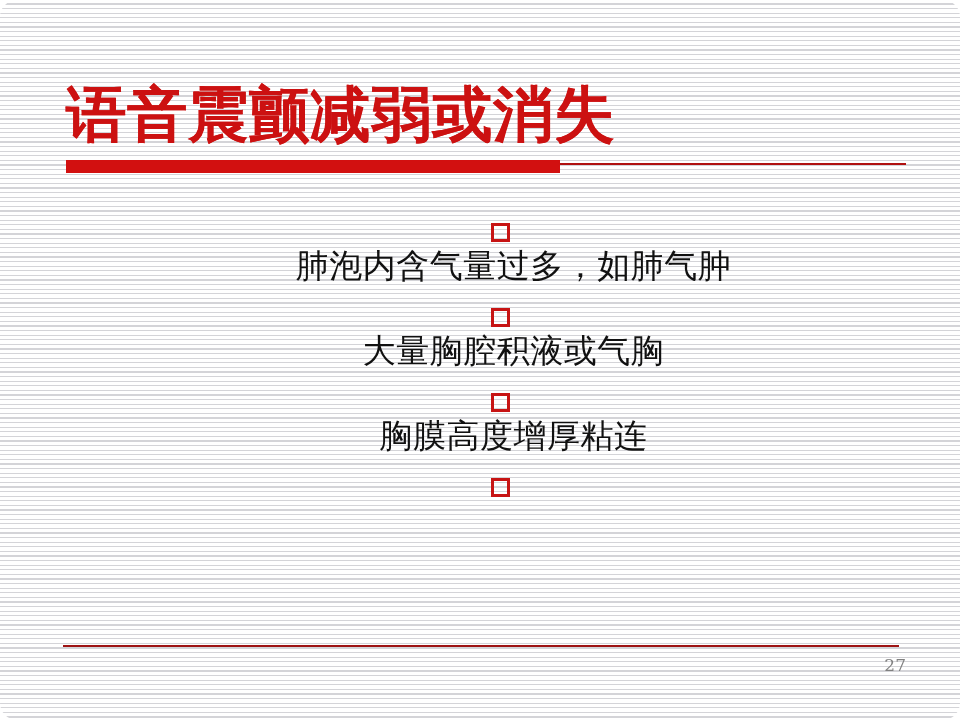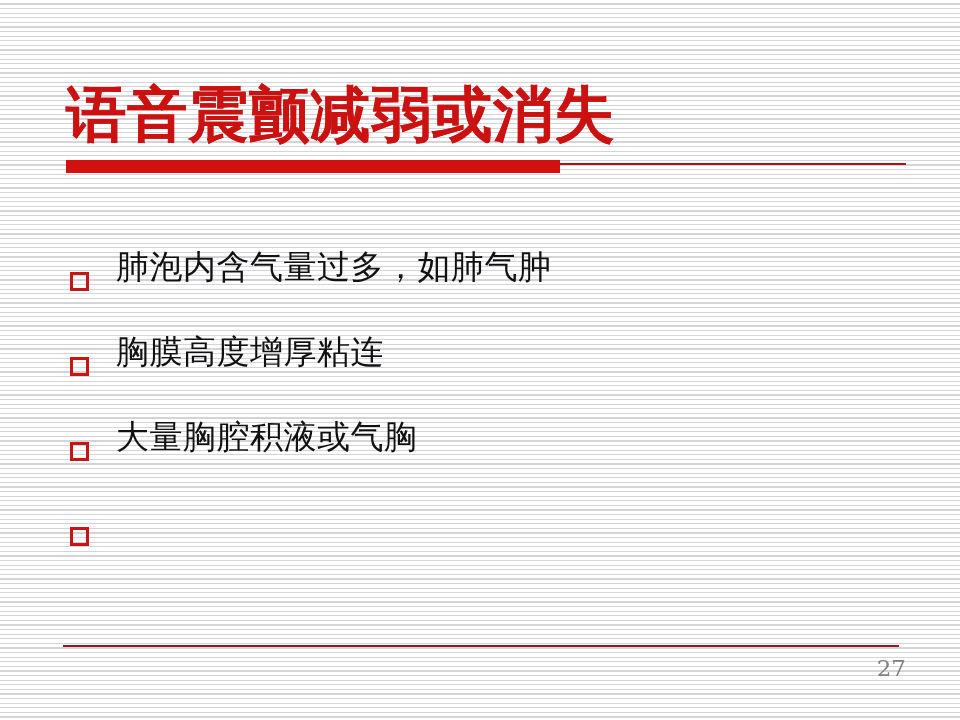--- a/index.html
+++ b/index.html
@@ -21,20 +21,21 @@
     height: 720px;
     background-color: #ffffff;
     background-image: repeating-linear-gradient(
         to bottom,
         #ffffff 0px,
         #ffffff 3.4px,
         #d4d4d8 3.4px,
         #d4d4d8 4.6px
     );
     box-sizing: border-box;
+    border-radius: 17px;
   }
 
   
   .title-block {
     position: absolute;
     left: 66px;
     top: 78px;
     width: 840px;
     height: 76px;
   }
@@ -71,21 +72,22 @@
   .bullet-list {
     position: absolute;
     left: 70px;
     top: 206px;
     width: 860px;
   }
   .bullet-item {
     position: relative;
     height: 85px;
     display: flex;
-    align-items: flex-end;
+    align-items: center;
+    flex-direction: column;
   }
   .bullet-marker {
     flex: 0 0 auto;
     width: 13px;
     height: 13px;
     margin-top: 17px;
     border: 3px solid #c71414;
     background: transparent;
     box-sizing: content-box;
   }
@@ -107,21 +109,21 @@
     top: 645px;
     width: 836px;
     height: 2px;
     background: #9e1414;
   }
   .page-number {
     position: absolute;
     right: 54px;
     top: 655px;
     font-family: "DejaVu Serif", "Liberation Serif", serif;
-    font-size: 23px;
+    font-size: 17px;
     color: #808080;
     text-align: right;
   }
 </style>
 </head>
 <body>
 
 <div class="slide">
 
   <div class="title-block">
@@ -134,26 +136,26 @@
   <div class="bullet-list">
 
     <div class="bullet-item">
       <span class="bullet-marker"></span>
       <span class="bullet-text">肺泡内含气量过多，如肺气肿</span>
     </div>
 
 
     <div class="bullet-item">
       <span class="bullet-marker"></span>
-      <span class="bullet-text">胸膜高度增厚粘连</span>
+      <span class="bullet-text">大量胸腔积液或气胸</span>
     </div>
 
     <div class="bullet-item">
       <span class="bullet-marker"></span>
-      <span class="bullet-text">大量胸腔积液或气胸</span>
+      <span class="bullet-text">胸膜高度增厚粘连</span>
     </div>
 
     <div class="bullet-item">
       <span class="bullet-marker"></span>
     </div>
 
   </div>
 
   <div class="footer-rule"></div>
   <div class="page-number">27</div>

